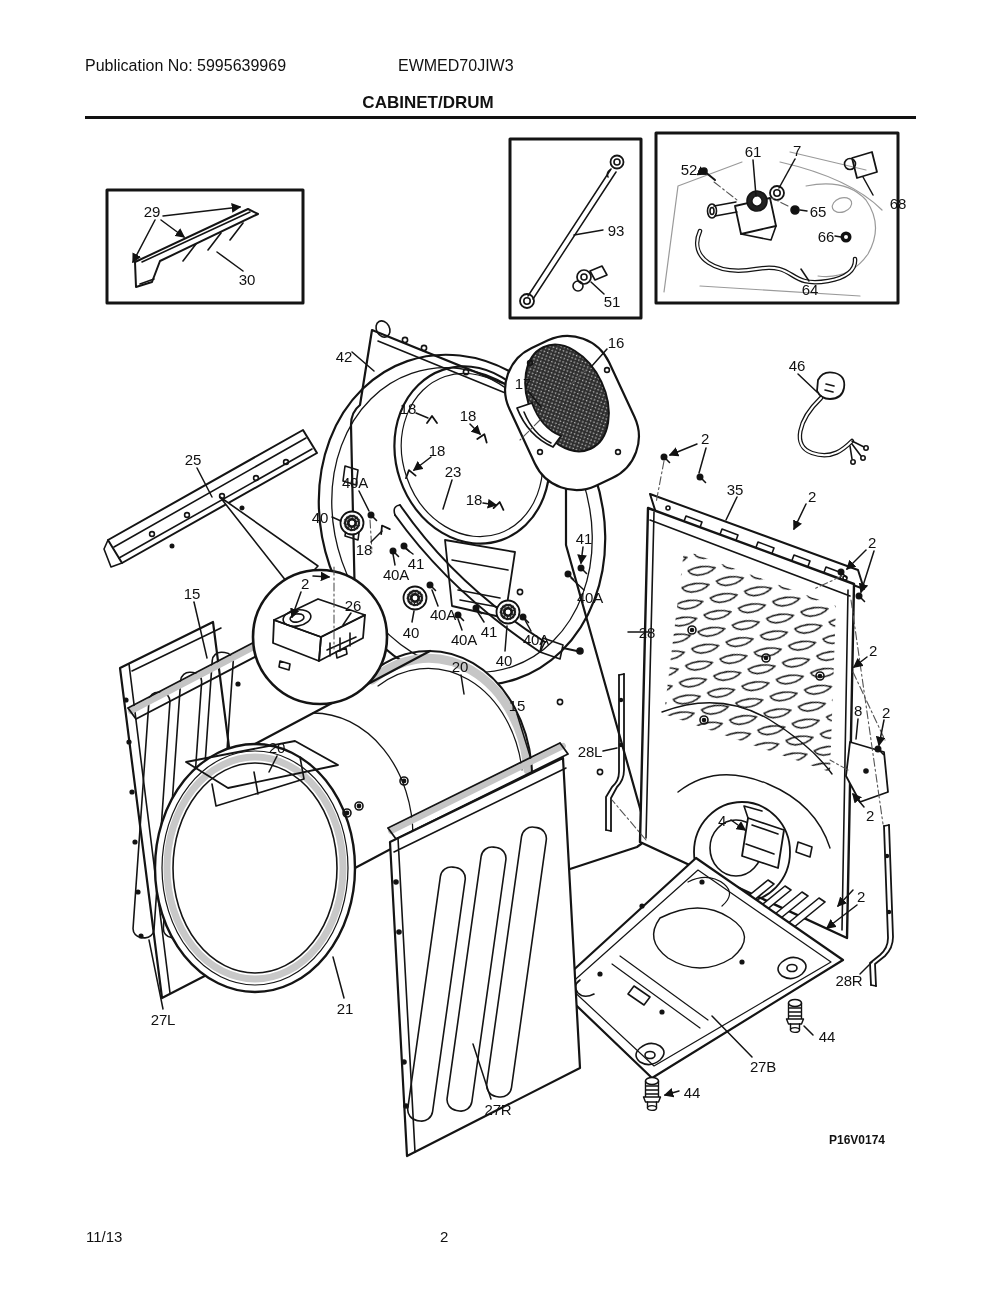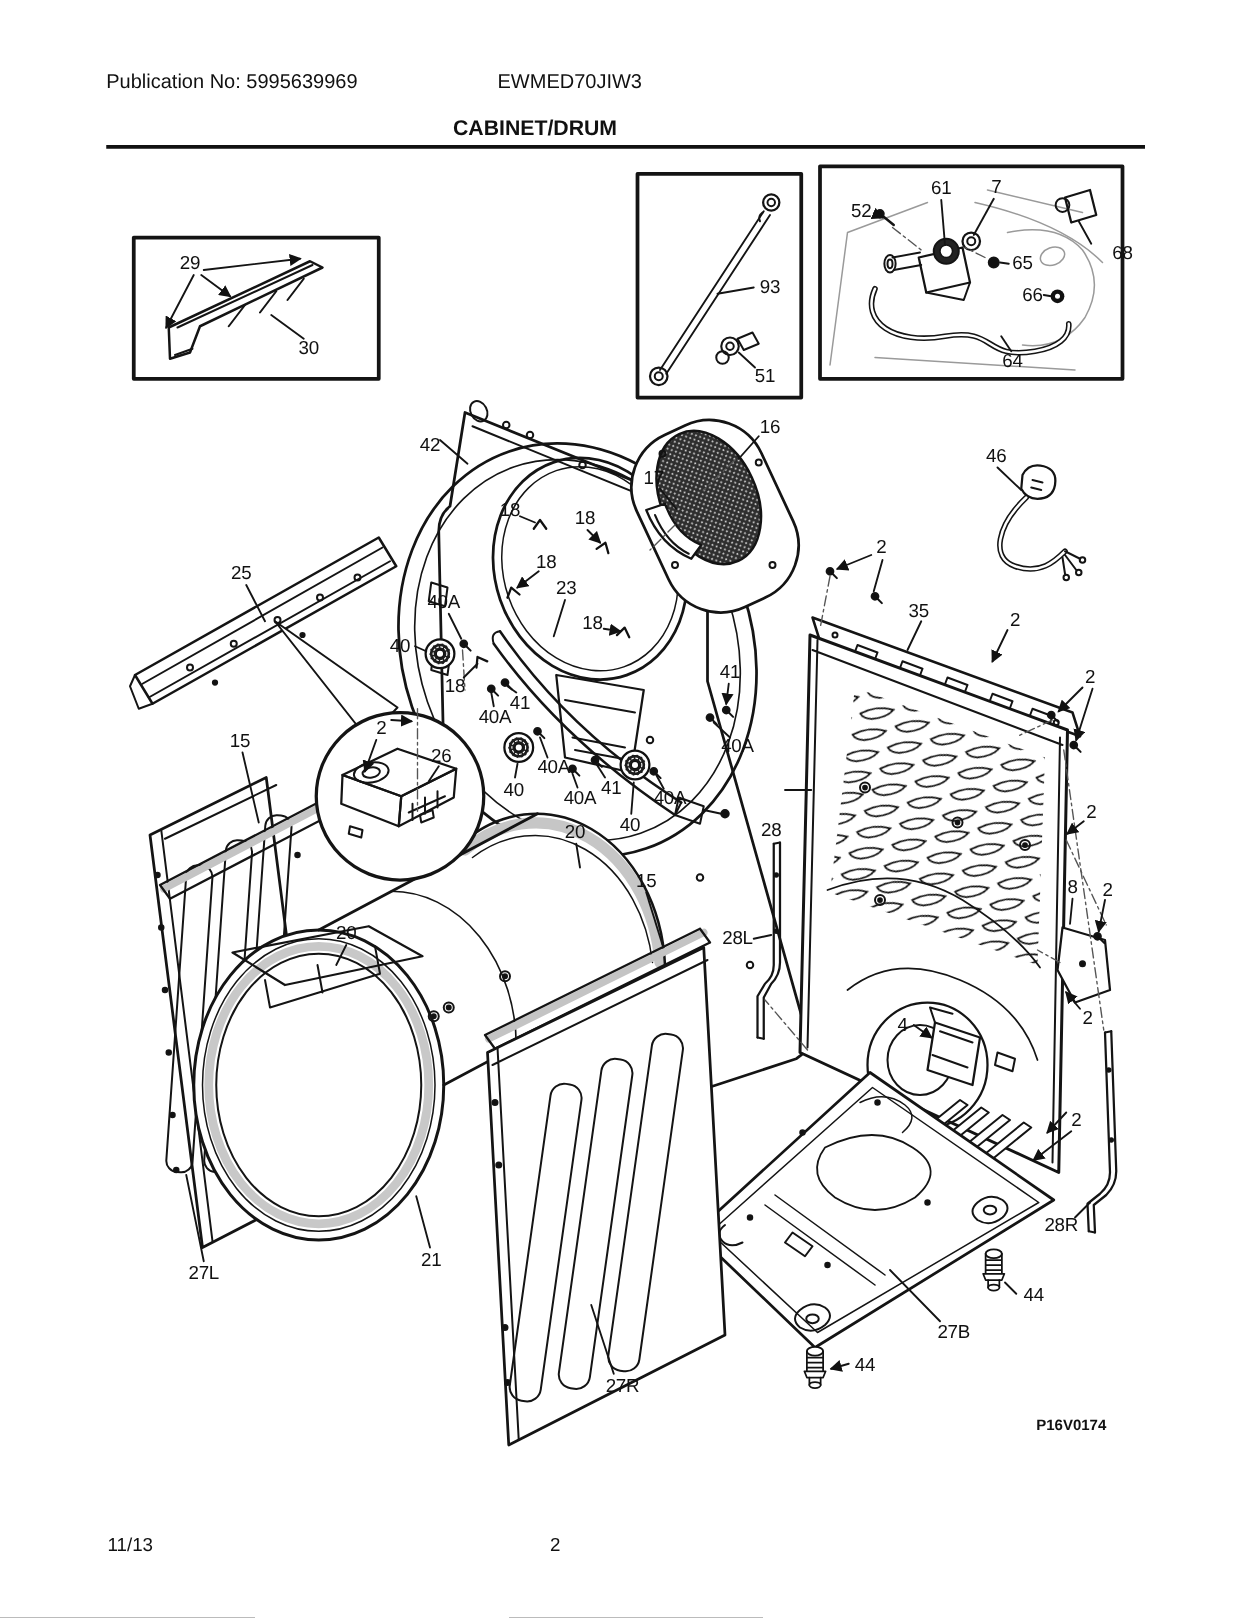--- a/index.html
+++ b/index.html
@@ -490,21 +490,21 @@
       <div class="callout" style="left: 536px; top: 639px;">40A</div>
       <div class="callout" style="left: 584px; top: 538px;">41</div>
       <div class="callout" style="left: 590px; top: 597px;">40A</div>
       <div class="callout" style="left: 193px; top: 459px;">25</div>
       <div class="callout" style="left: 192px; top: 593px;">15</div>
       <div class="callout" style="left: 797px; top: 365px;">46</div>
       <div class="callout" style="left: 705px; top: 438px;">2</div>
       <div class="callout" style="left: 735px; top: 489px;">35</div>
       <div class="callout" style="left: 812px; top: 496px;">2</div>
       <div class="callout" style="left: 872px; top: 542px;">2</div>
-      <div class="callout" style="left: 617px; top: 632px; margin-top: 32px;">28</div>
+      <div class="callout" style="left: 647px; top: 632px;">28</div>
       <div class="callout" style="left: 873px; top: 650px;">2</div>
       <div class="callout" style="left: 858px; top: 710px;">8</div>
       <div class="callout" style="left: 886px; top: 712px;">2</div>
       <div class="callout" style="left: 590px; top: 751px;">28L</div>
       <div class="callout" style="left: 460px; top: 666px;">20</div>
       <div class="callout" style="left: 517px; top: 705px;">15</div>
       <div class="callout" style="left: 870px; top: 815px;">2</div>
       <div class="callout" style="left: 277px; top: 747px;">20</div>
       <div class="callout" style="left: 722px; top: 820px;">4</div>
       <div class="callout" style="left: 861px; top: 896px;">2</div>

